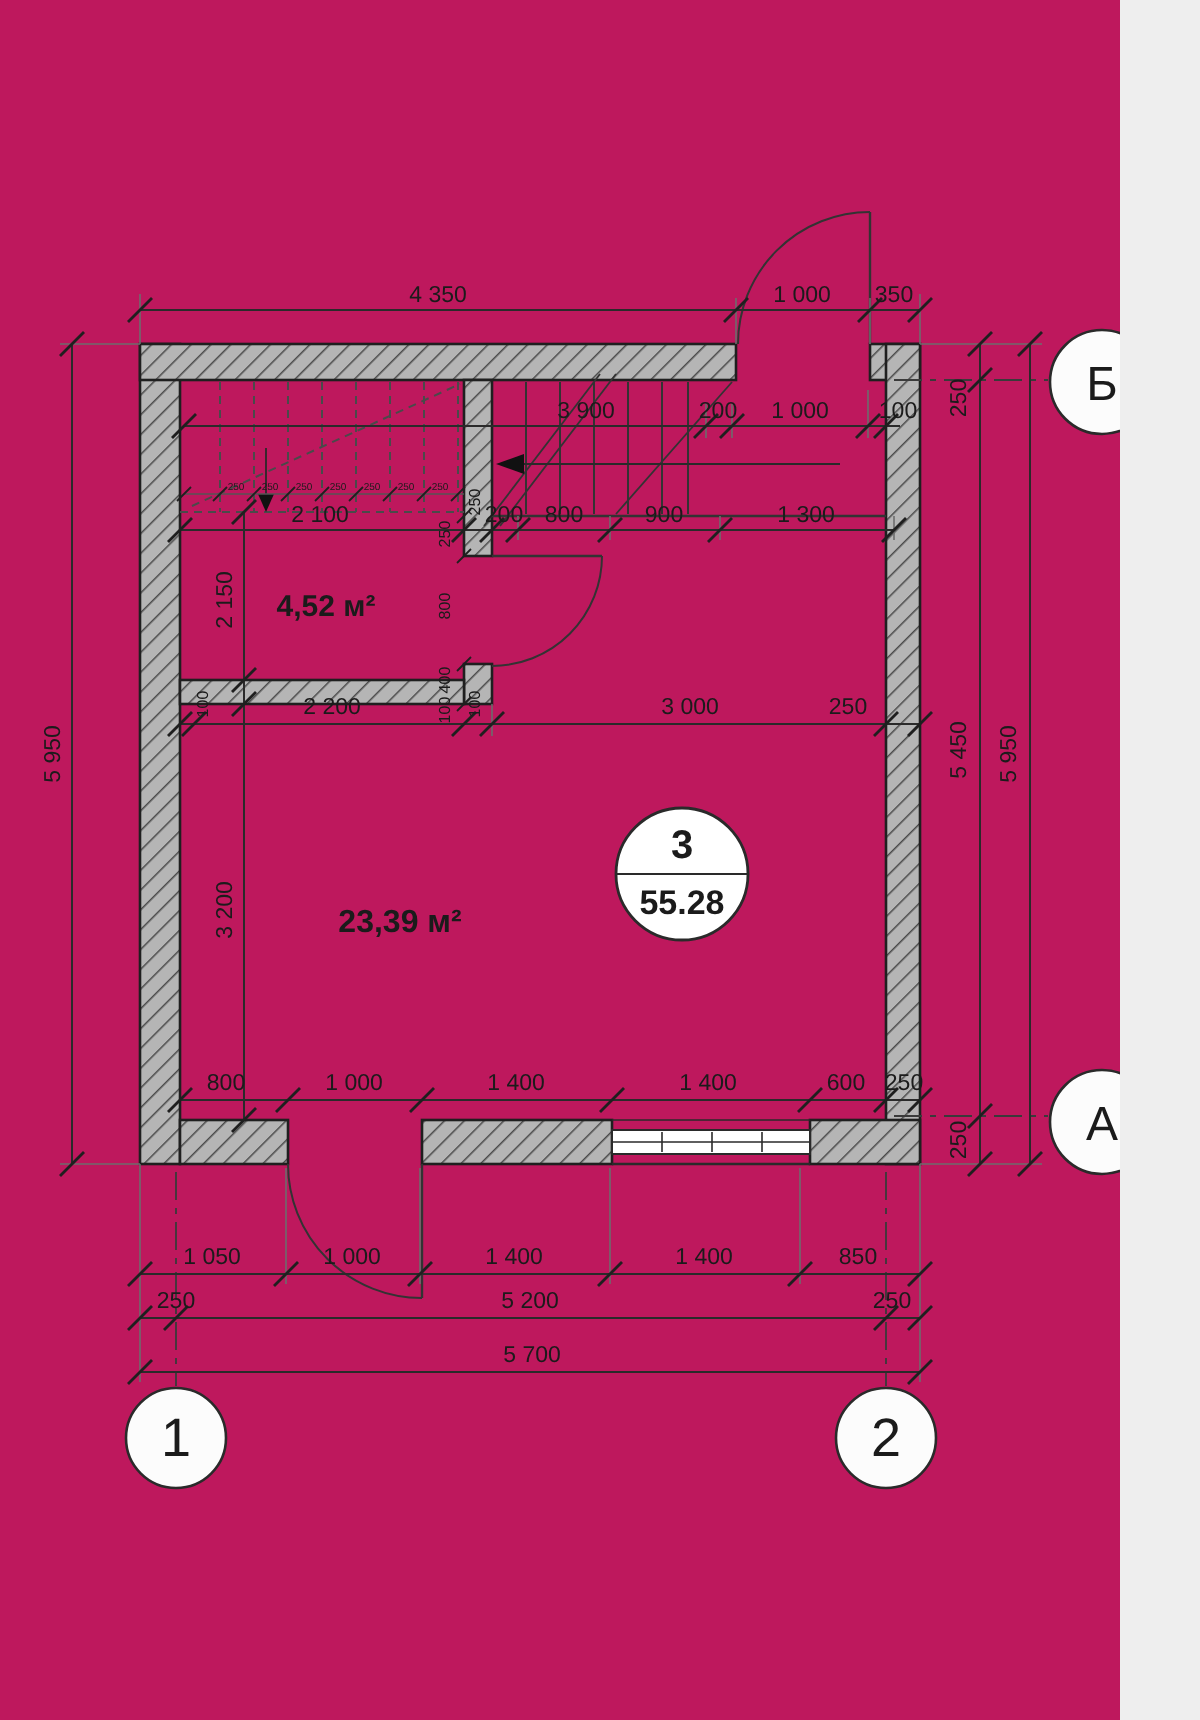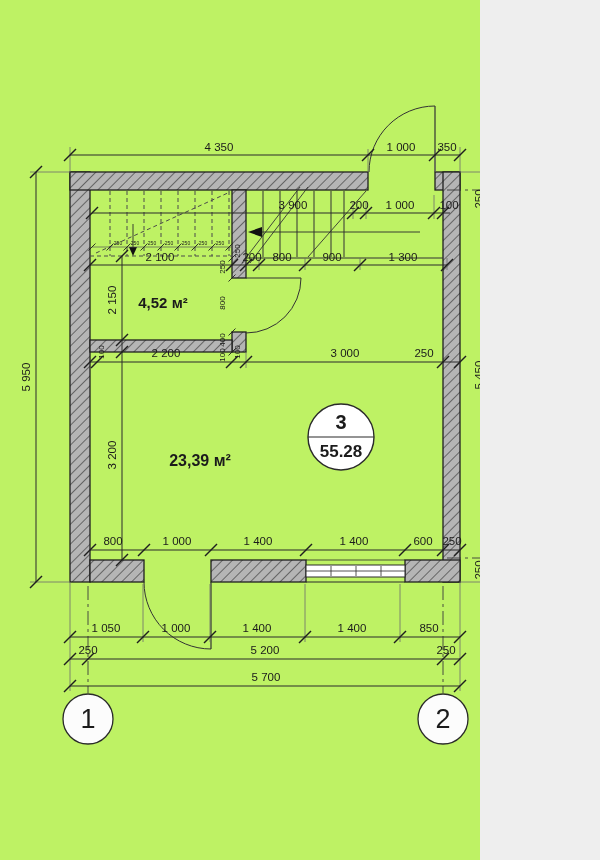--- a/index.html
+++ b/index.html
@@ -1,16 +1,16 @@
 <!DOCTYPE html>
 <html><head>
 <meta charset="utf-8">
 <style>
   html,body{margin:0;padding:0;background:#eee;}
-  .page{width:480px;height:860px;background:#bef264;position:relative;overflow:hidden;}
+  .page{width:560px;height:860px;background:#be185d;position:relative;overflow:hidden;}
   svg{display:block;}
   text{fill:#1b1b1b;font-family:"Liberation Sans","DejaVu Sans",sans-serif;}
   .dim{font-size:11.5px;text-anchor:middle;}
   .dim-s{font-size:8px;text-anchor:middle;}
   .dim-t{font-size:5px;text-anchor:middle;}
   .room-label{font-size:15px;font-weight:bold;text-anchor:middle;}
   .room-label-lg{font-size:16px;font-weight:bold;text-anchor:middle;}
   .badge-num{font-size:20px;font-weight:bold;text-anchor:middle;}
   .badge-area{font-size:17px;font-weight:bold;text-anchor:middle;}
   .axis-letter{font-size:24px;text-anchor:middle;}

